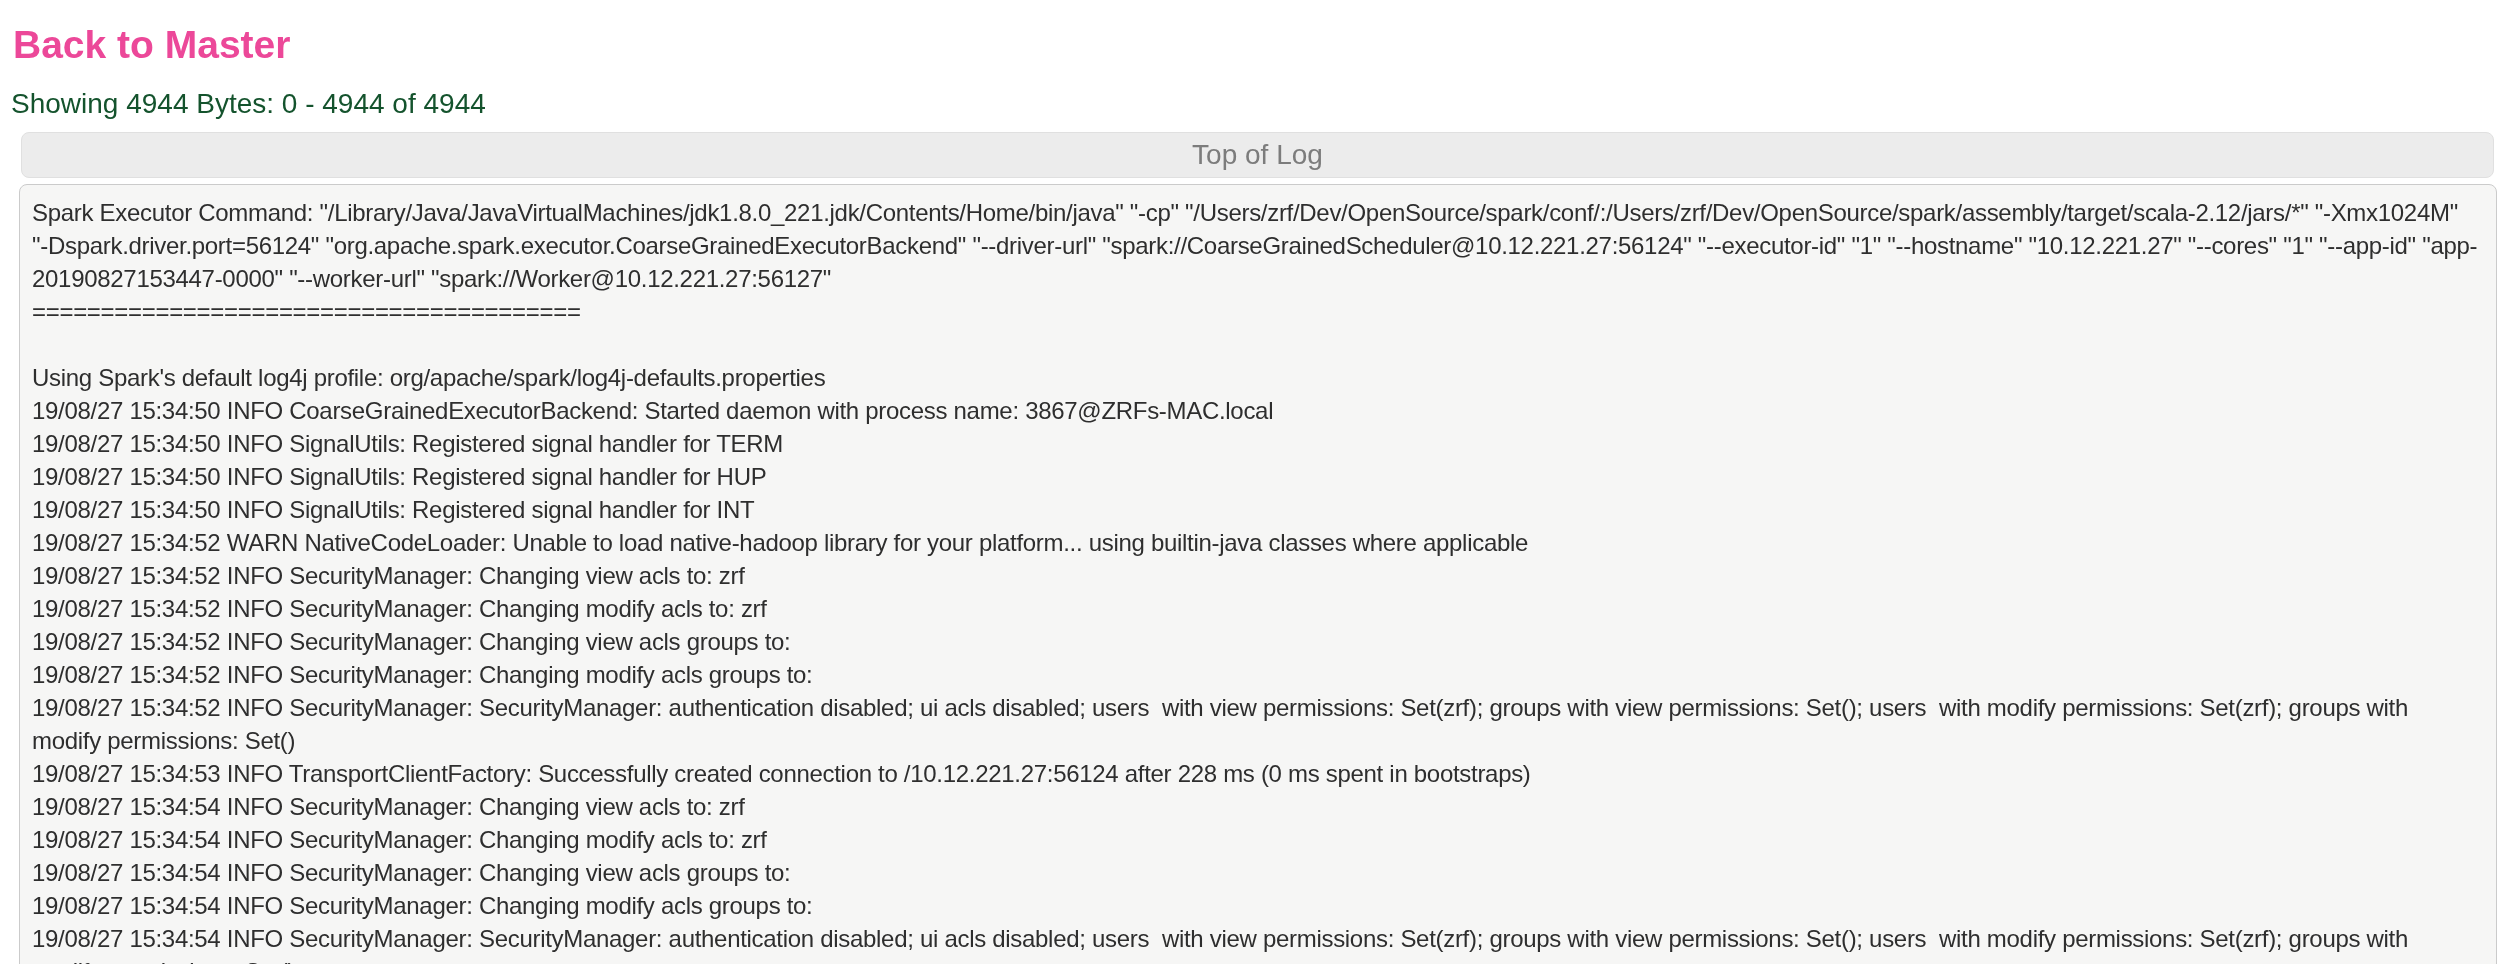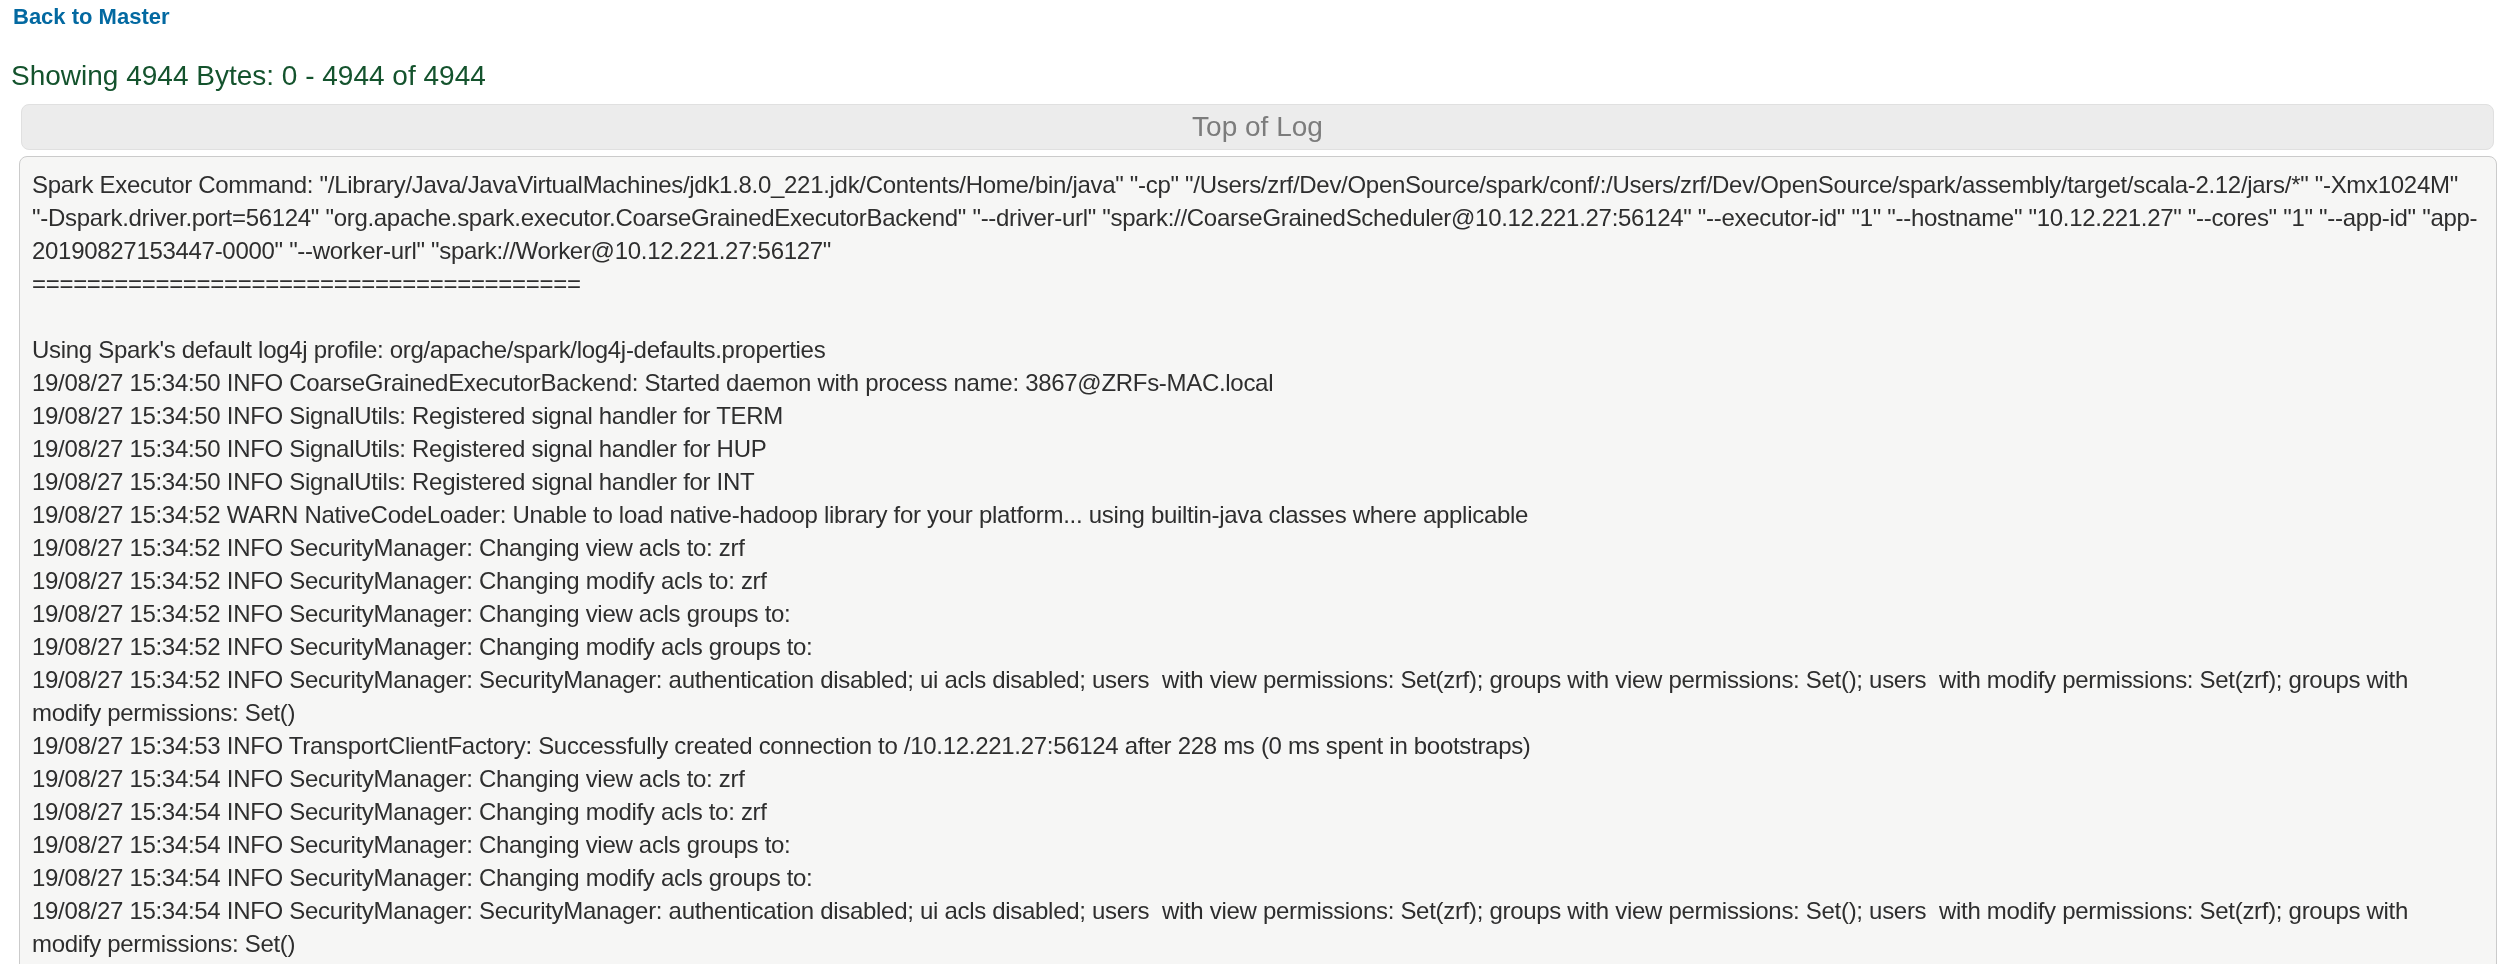--- a/index.html
+++ b/index.html
@@ -12,24 +12,24 @@
     overflow: hidden;
     font-family: "Liberation Sans", sans-serif;
   }
   .page {
     width: 2510px;
     height: 964px;
     position: relative;
   }
   .back-link {
     display: inline-block;
-    margin: 0 0 0 13px;
-    font-size: 22px;
+    margin: 28px 0 0 13px;
+    font-size: 39px;
     font-weight: 700;
-    color: #0369a1;
+    color: #ec4899;
     text-decoration: none;
     cursor: pointer;
     line-height: 34px;
   }
   .byte-range {
     margin: 24px 0 0 11px;
     font-size: 28px;
     line-height: 36px;
     color: #14532d;
   }

